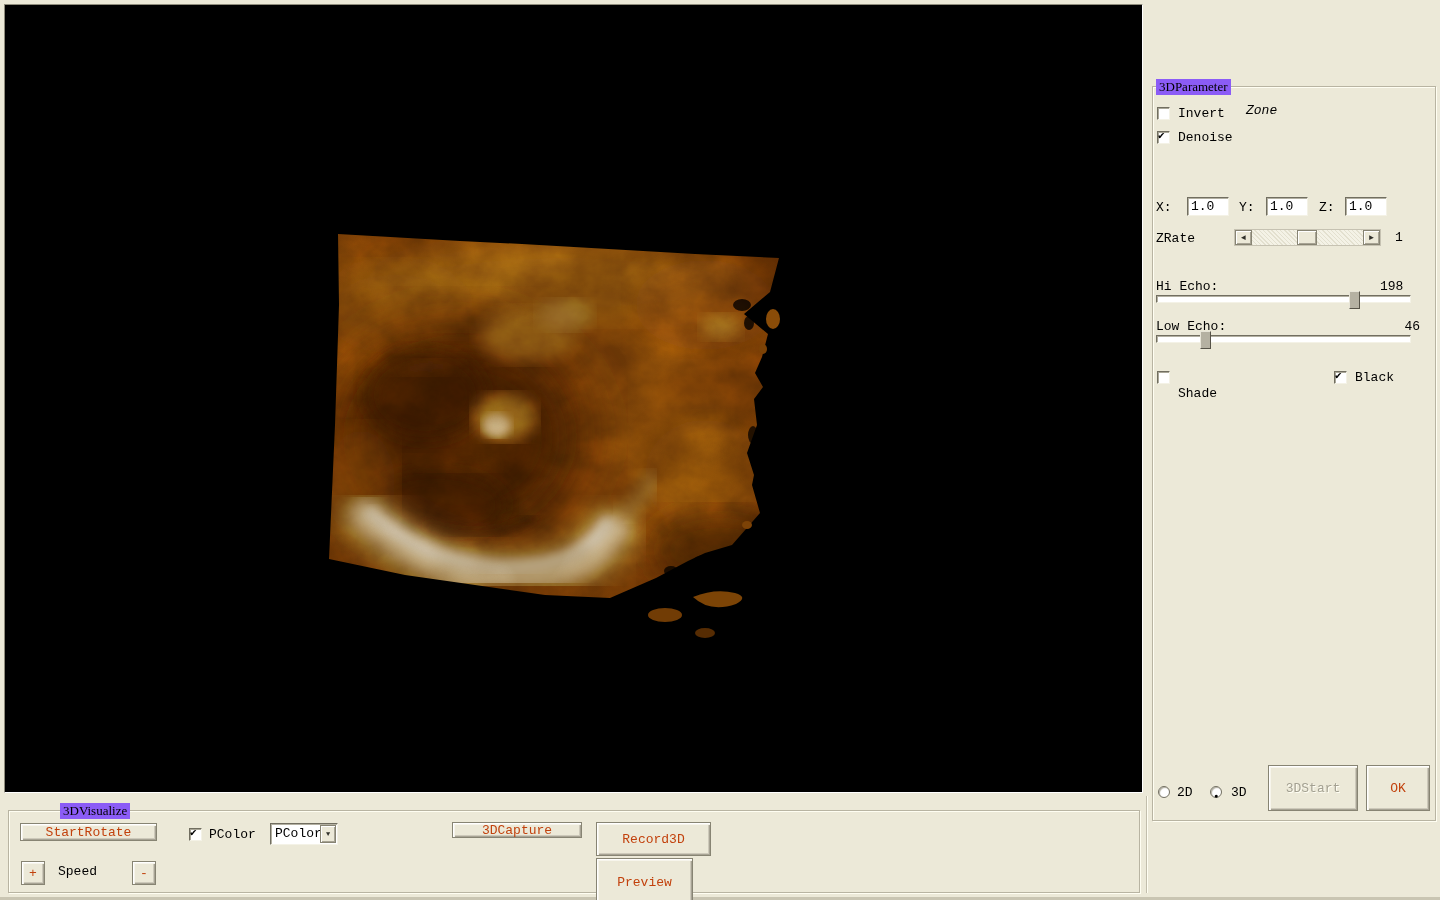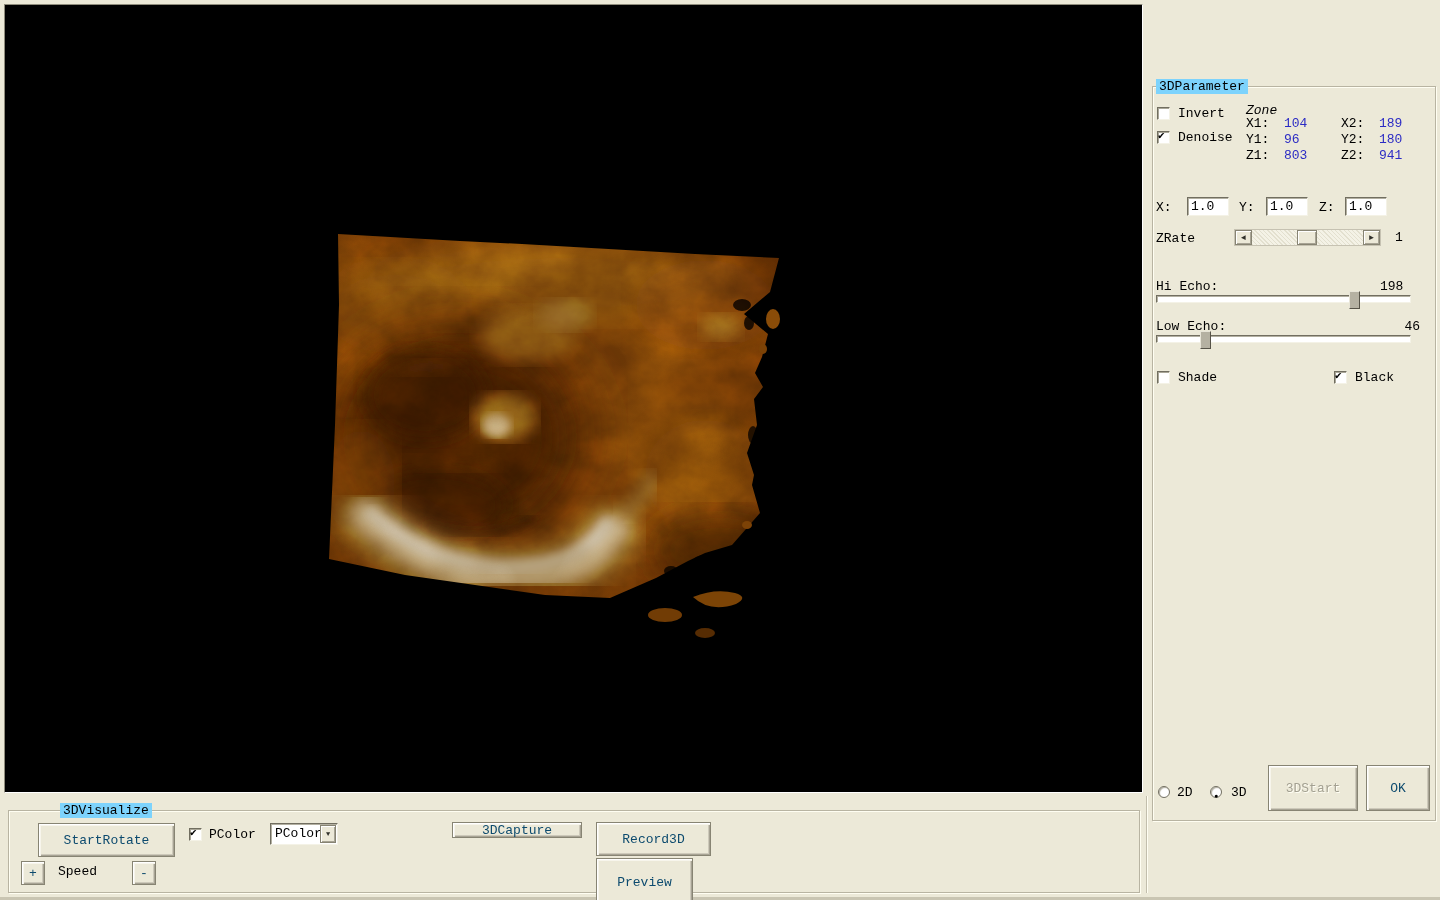--- a/index.html
+++ b/index.html
@@ -18,28 +18,28 @@
     background:#000; border:1px solid #8f8c7c; border-right-color:#fff; border-bottom-color:#fff;
   }
   #viewport svg { display:block; }
 
   
   .groupbox {
     position:absolute; border:1px solid #b8b4a2;
     box-shadow:inset 1px 1px 0 #fffef2, 1px 1px 0 #fffef2;
   }
   .legend {
-    position:absolute; background:#7dd3fc; padding:0 3px; white-space:nowrap;
+    position:absolute; background:#8b5cf6; padding:0 3px; white-space:nowrap;font-family:Liberation Serif, serif;
   }
 
   
   .lbl { position:absolute; white-space:nowrap; }
 
   .btn {
-    position:absolute; background:#ece9d8; font:inherit; color:#0c4a6e;
+    position:absolute; background:#ece9d8; font:inherit; color:#c2410c;
     border:1px solid #878473; text-align:center; cursor:pointer; padding:0;
     box-shadow:inset 1px 1px 0 #ffffff, inset 2px 2px 0 #f7f5ec,
                inset -1px -1px 0 #a7a394, inset -2px -2px 0 #cdc9ba;
   }
   .btn.disabled { color:#a3a091; text-shadow:1px 1px 0 #fffef4; cursor:default; }
 
   .cb {
     position:absolute; width:13px; height:13px; background:#fff;
     border:1px solid; border-color:#716e60 #f4f2e6 #f4f2e6 #716e60;
     box-shadow:inset 1px 1px 0 #a9a697;
@@ -216,34 +216,20 @@
     <span class="glyph"></span>
   </span>
   <span class="lbl" style="left:1178px; top:106px;">Invert</span>
 
   <span class="cb" style="left:1157px; top:131px;">
     <span class="glyph">✔</span>
   </span>
   <span class="lbl" style="left:1178px; top:130px;">Denoise</span>
 
   <span class="lbl" style="left:1246px; top:103px;font-style:italic;">Zone</span>
-  <div class="zone-grid">
-    <span>X1:</span>
-    <span class="zv">104</span>
-    <span>X2:</span>
-    <span class="zv">189</span>
-    <span>Y1:</span>
-    <span class="zv">96</span>
-    <span>Y2:</span>
-    <span class="zv">180</span>
-    <span>Z1:</span>
-    <span class="zv">803</span>
-    <span>Z2:</span>
-    <span class="zv">941</span>
-  </div>
 
   <span class="lbl" style="left:1156px; top:200px;">X:</span>
   <input class="edit" style="left: 1187px; top: 197px; width: 42px; height: 19px;" value="1.0">
   <span class="lbl" style="left:1239px; top:200px;">Y:</span>
   <input class="edit" style="left: 1266px; top: 197px; width: 42px; height: 19px;" value="1.0">
   <span class="lbl" style="left:1319px; top:200px;">Z:</span>
   <input class="edit" style="left: 1345px; top: 197px; width: 42px; height: 19px;" value="1.0">
   <span class="lbl" style="left:1470px; top:198px; font-size:12px;">(mm/p)</span>
 
   <span class="lbl" style="left:1156px; top:231px;">ZRate</span>
@@ -260,21 +246,21 @@
   <div class="slider-thumb" style="left:1349px; top:291px;"></div>
 
   <span class="lbl" style="left:1156px; top:319px;">Low Echo:</span>
   <span class="lbl" style="left:1380px; top:319px; width:40px; text-align:right;">46</span>
   <div class="slider-track" style="left:1156px; top:335px;"></div>
   <div class="slider-thumb" style="left:1200px; top:331px;"></div>
 
   <span class="cb" style="left:1157px; top:371px;">
     <span class="glyph"></span>
   </span>
-  <span class="lbl" style="left:1178px; top:370px;text-align:center;">Shade</span>
+  <span class="lbl" style="left:1178px; top:386px;text-align:center;">Shade</span>
   <span class="cb" style="left:1334px; top:371px;">
     <span class="glyph">✔</span>
   </span>
   <span class="lbl" style="left:1355px; top:370px;">Black</span>
 
   <span class="radio" style="left:1158px; top:786px;">
     <span class="glyph"></span>
   </span>
   <span class="lbl" style="left:1177px; top:785px;">2D</span>
   <span class="radio" style="left:1210px; top:786px;">
@@ -283,21 +269,21 @@
   <span class="lbl" style="left:1231px; top:785px;">3D</span>
 
   <button class="btn disabled" style="left:1268px; top:765px; width:90px; height:46px;">3DStart</button>
   <button class="btn" style="left:1366px; top:765px; width:64px; height:46px;">OK</button>
 
   <div class="vsep"></div>
 
   <div class="groupbox" style="left:8px; top:810px; width:1132px; height:83px;"></div>
   <span class="legend" style="left:12px; top:803px;margin-left:48px;">3DVisualize</span>
 
-  <button class="btn" style="left:20px; top:823px; width:137px; height:34px;margin-left:18px;">StartRotate</button>
+  <button class="btn" style="left:20px; top:823px; width:137px; height:18px;">StartRotate</button>
 
   <button class="btn" style="left:21px; top:861px; width:24px; height:24px;">+</button>
   <span class="lbl" style="left:58px; top:864px;">Speed</span>
   <button class="btn" style="left:132px; top:861px; width:24px; height:24px;">-</button>
 
   <span class="cb" style="left:189px; top:828px;">
     <span class="glyph">✔</span>
   </span>
   <span class="lbl" style="left:209px; top:827px;">PColor</span>
 

